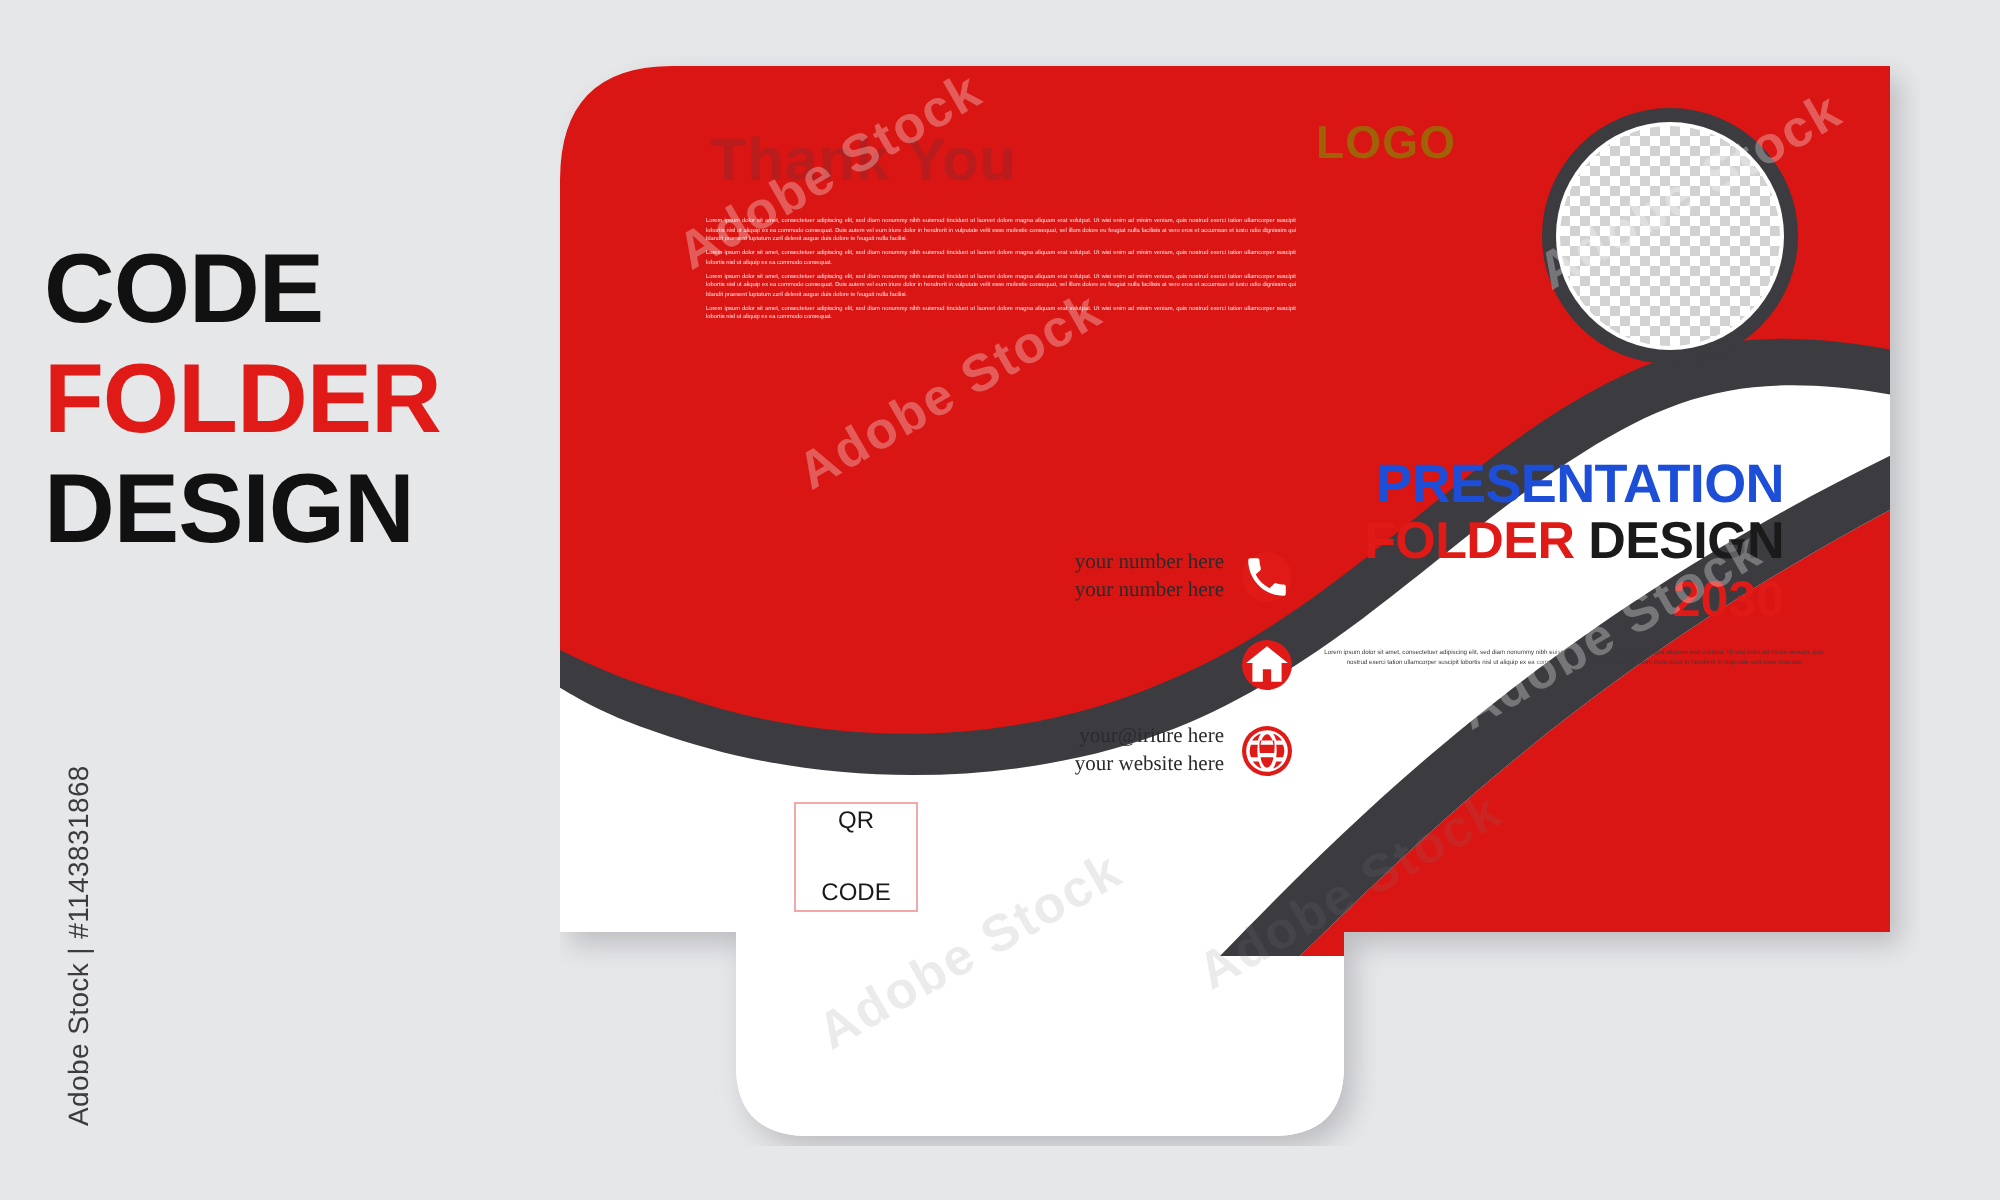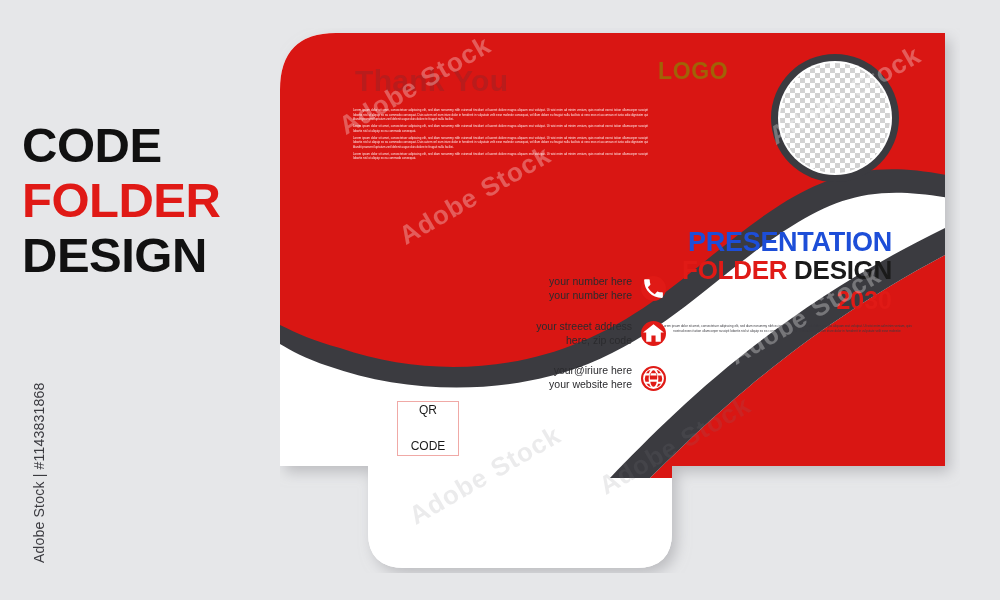--- a/index.html
+++ b/index.html
@@ -44,21 +44,21 @@
   .presblock .l1{ font-size:27px; font-weight:bold; color:#1d4ed8; letter-spacing:-.3px; line-height:1.05; }
   .presblock .l2{ font-size:26px; font-weight:bold; color:#1a1a1a; letter-spacing:-.3px; line-height:1.15; }
   .presblock .l2 .red{ color:#e01a16; }
   .presblock .l3{ font-size:25px; font-weight:bold; color:#e01a16; line-height:1.15; }
   .whitebody{
     left:382px; top:296px; width:250px;
     font-size:3.1px; line-height:1.7; color:#3b3b40; text-align:center;
   }
 
   
-  .contacts{ left:216px; top:247px; width:170px; }
+  .contacts{ left:196px; top:247px; width:170px;font-family:Liberation Serif, serif; }
   .crow{ display:flex; align-items:center; justify-content:flex-end; margin-bottom:17px; }
   .crow .ctext{ text-align:right; font-size:10.5px; line-height:1.32; color:#2b2b2e; margin-right:9px; }
   .cicon{
     width:25px; height:25px; border-radius:50%; background:#e01a16;
     display:flex; align-items:center; justify-content:center; flex:0 0 25px;
   }
   .cicon svg{ width:13px; height:13px; fill:#fff; }
 
   
   .qr{
@@ -174,24 +174,20 @@
           <div>your number here</div>
           <div>your number here</div>
         </div>
         <span class="cicon">
           <svg viewBox="0 0 24 24">
               <path d="M6.6 10.8c1.4 2.8 3.8 5.1 6.6 6.6l2.2-2.2c.3-.3.7-.4 1-.2 1.1.4 2.4.6 3.6.6.6 0 1 .4 1 1V20c0 .6-.4 1-1 1C10.6 21 3 13.4 3 4c0-.6.4-1 1-1h3.4c.6 0 1 .4 1 1 0 1.3.2 2.5.6 3.6.1.4 0 .8-.2 1.1l-2.2 2.1z"></path>
             </svg>
         </span>
       </div>
       <div class="crow">
-        <div class="ctext">
-          <div>your streeet address</div>
-          <div>here, zip code</div>
-        </div>
         <span class="cicon">
           <svg viewBox="0 0 24 24">
               <path d="M12 3 2 11h3v9h5v-6h4v6h5v-9h3L12 3z"></path>
             </svg>
         </span>
       </div>
       <div class="crow">
         <div class="ctext">
           <div>your@iriure here</div>
           <div>your website here</div>

